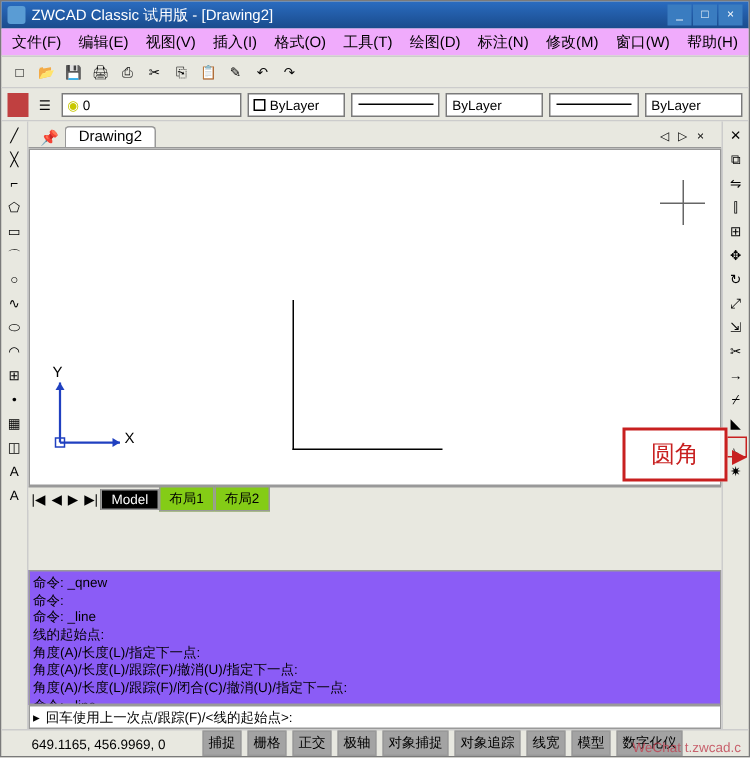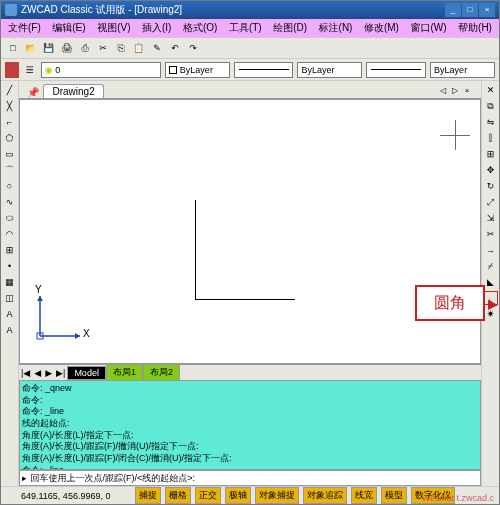--- a/index.html
+++ b/index.html
@@ -38,25 +38,25 @@
 .crosshair .hline { position: absolute; top: 15px; left: 0; width: 30px; height: 1px; background: #666; }
 .crosshair .vline { position: absolute; left: 15px; top: 0; width: 1px; height: 30px; background: #666; }
 .ucs { position: absolute; left: 15px; bottom: 15px; }
 .ucs svg { overflow: visible; }
 .annotation { position: absolute; right: -5px; top: 185px; width: 70px; height: 36px; border: 2px solid #c82020; background: rgba(255,255,255,0.9); display: flex; align-items: center; justify-content: center; font-size: 16px; color: #c82020; }
 .arrow { position: absolute; right: -18px; top: 200px; width: 0; height: 0; border-top: 5px solid transparent; border-bottom: 5px solid transparent; border-left: 10px solid #c82020; }
 .modelTabs { height: 16px; background: #e8e8e0; display: flex; align-items: center; font-size: 9px; border-top: 1px solid #999; }
 .modelTabs .nav { padding: 0 2px; cursor: pointer; }
 .modelTabs .tab { padding: 1px 6px; border: 1px solid #999; background: #84cc16; }
 .modelTabs .tab.active { background: #000; color: #fff; }
-.cmdarea { height: 90px; background: #5eead4; border: 1px solid #999; font-size: 9px; padding: 2px; overflow: hidden; font-family: SimSun, monospace; line-height: 1.3; }
+.cmdarea { height: 90px; background: #8b5cf6; border: 1px solid #999; font-size: 9px; padding: 2px; overflow: hidden; font-family: SimSun, monospace; line-height: 1.3; margin-top: 40px; }
 .cmdline { height: 16px; background: #fff; border: 1px solid #999; font-size: 9px; padding: 1px 2px; display: flex; align-items: center; }
 .statusbar { height: 18px; background: #e8e8e0; border-top: 1px solid #ccc; display: flex; align-items: center; font-size: 9px; padding: 0 20px; gap: 4px; }
 .statusbar .coord { width: 110px; }
-.statusbar .sbtn { padding: 1px 3px; border: 1px solid #999; background: #eab308; cursor: pointer; }
+.statusbar .sbtn { padding: 1px 3px; border: 1px solid #999; background: #a3a3a3; cursor: pointer; }
 .watermark { position: absolute; right: 6px; bottom: 2px; font-size: 9px; color: #c04050; opacity: 0.8; }
 .fillet-highlight { border: 1px solid #c82020 !important; }
 </style>
 </head>
 <body>
 
 <div class="window">
 
   <div class="titlebar">
     <div class="icon"></div>

